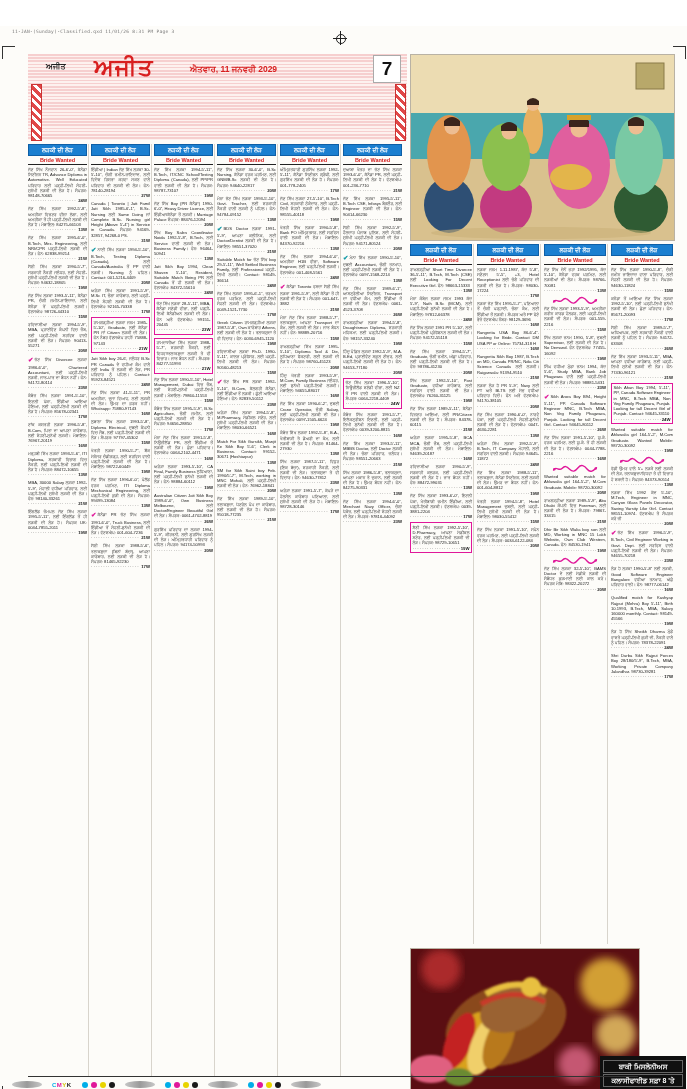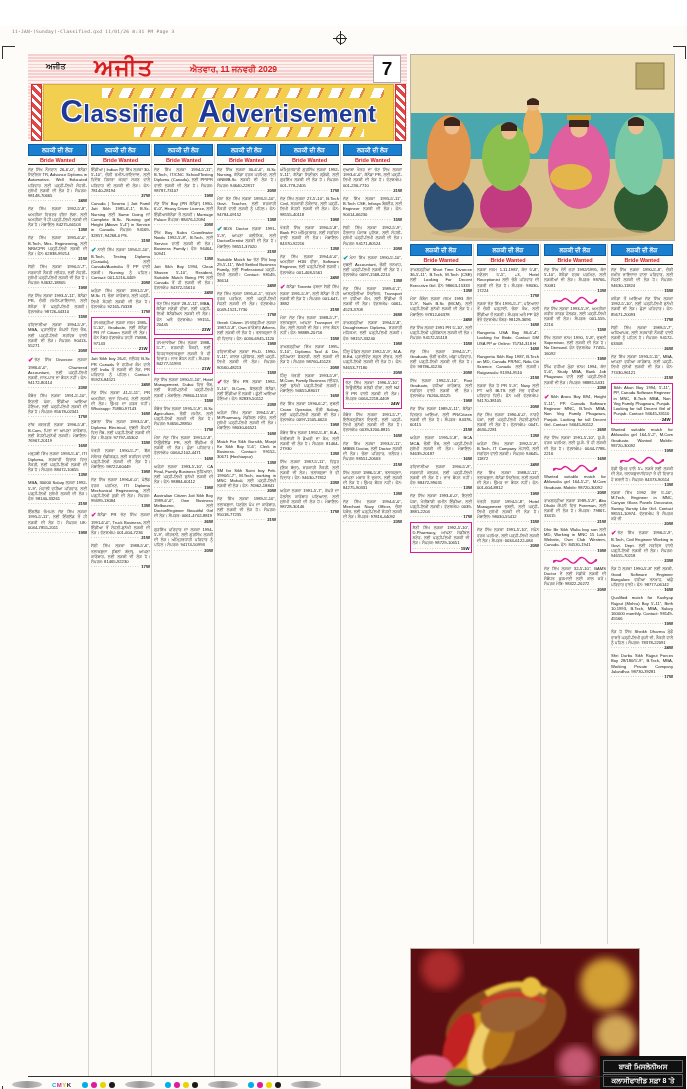--- a/index.html
+++ b/index.html
@@ -87,28 +87,20 @@
   <div class="abs corner bl" style="left:2px;top:1060px;"></div>
   <div class="abs corner br" style="left:673px;top:1070px;"></div>
 
   <div id="headblock" class="abs">
     <div class="abs mast-small">ਅਜੀਤ</div>
     <div class="abs mast-big">ਅਜੀਤ</div>
     <div class="abs mast-date">ਐਤਵਾਰ, 11 ਜਨਵਰੀ 2029</div>
     <div class="abs pageno">7</div>
     <div class="abs candy" style="left:3px;"></div>
     <div class="abs candy" style="left:367px;"></div>
-    <div class="abs banner">
-      <div class="bstripe top"></div>
-      <div class="bstripe bot"></div>
-      <div class="btext">
-        <span class="bw">Classified</span>&nbsp;
-        <span class="bw">Advertisement</span>
-      </div>
-    </div>
   </div>
 
   <div class="abs imgframe" style="left:410px;top:28px;width:263px;height:185px;">
     <svg width="263" height="185" viewBox="0 0 263 185">
       <rect x="0" y="0" width="263" height="60" fill="#ecdcb2"></rect>
       <rect x="0" y="58" width="263" height="48" fill="#4aa7ad"></rect>
       <rect x="0" y="104" width="263" height="81" fill="#d9c18e"></rect>
       <rect x="225" y="8" width="28" height="26" fill="#b8a86a" stroke="#8a7a48" stroke-width="1"></rect>
 
       <ellipse cx="122" cy="75" rx="10" ry="24" fill="#e8b060"></ellipse>

